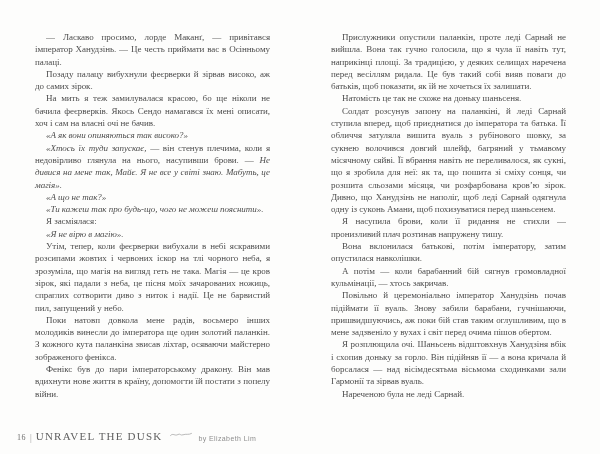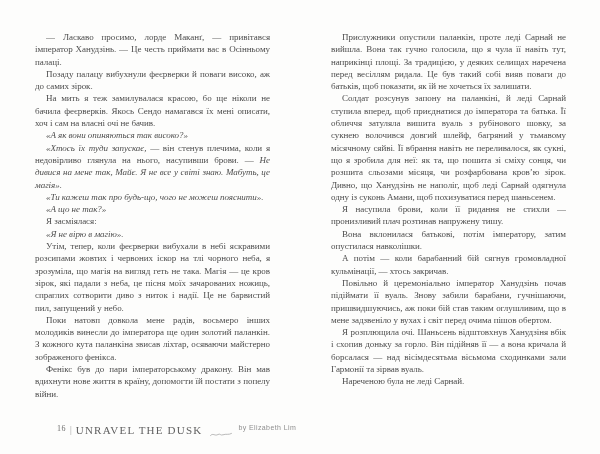--- a/index.html
+++ b/index.html
@@ -26,23 +26,22 @@
   }
   .page-left  .text-col { left: 35px; }
   .page-right .text-col { left: 31px; }
   .para { margin: 0; text-indent: 11px; hyphens: auto; }
   .para .it { font-style: italic; }
   .footer {
     position: absolute;
     left: 17px;
     top: 424px;
     display: flex;
-    align-items: flex-start;
+    align-items: flex-end;
     white-space: nowrap;
-    margin-left: 40px;
   }
   .footer .page-num {
     font-family: "Liberation Serif", serif;
     font-size: 8px;
     color: #6d6d6d;
     letter-spacing: 0.5px;
   }
   .footer .sep {
     margin: 0 4px;
     color: #9a9a9a;
@@ -66,26 +65,26 @@
   }
 </style>
 </head>
 <body>
 
 <div class="spread">
 
   <div class="page page-left">
     <div class="text-col">
         <p class="para"><span>— Ласкаво просимо, лорде Маканґ, — привітався імператор Ханудзінь. — Це честь приймати вас в Осінньому палаці.</span></p>
-        <p class="para"><span>Позаду палацу вибухнули феєрверки й поваги високо, аж до самих зірок.</span></p>
+        <p class="para"><span>Позаду палацу вибухнули феєрверки й зірвав високо, аж до самих зірок.</span></p>
         <p class="para"><span>На мить я теж замилувалася красою, бо ще ніколи не бачила феєрверків. Якось Сендо намагався їх мені описати, хоч і сам на власні очі не бачив.</span></p>
         <p class="para"><span class="it">«А як вони опиняються так високо?»</span></p>
         <p class="para"><span class="it">«Хтось їх туди запускає,</span><span> — він стенув плечима, коли я недовірливо глянула на нього, насупивши брови. — </span><span class="it">Не дивися на мене так, Майє. Я не все у світі знаю. Мабуть, це магія».</span></p>
+        <p class="para"><span class="it">«А що не так?»</span></p>
         <p class="para"><span class="it">«Ти кажеш так про будь-що, чого не можеш пояснити».</span></p>
-        <p class="para"><span class="it">«А що не так?»</span></p>
         <p class="para"><span>Я засміялася:</span></p>
         <p class="para"><span class="it">«Я не вірю в магію».</span></p>
         <p class="para"><span>Утім, тепер, коли феєрверки вибухали в небі яскравими розсипами жовтих і червоних іскор на тлі чорного неба, я зрозуміла, що магія на вигляд геть не така. Магія — це кров зірок, які падали з неба, це пісня моїх зачарованих ножиць, спраглих сотворити диво з ниток і надії. Це не барвистий пил, запущений у небо.</span></p>
         <p class="para"><span>Поки натовп довкола мене радів, восьмеро інших молодиків винесли до імператора ще один золотий паланкін. З кожного кута паланкіна звисав ліхтар, осяваючи майстерно зображеного фенікса.</span></p>
         <p class="para"><span>Фенікс був до пари імператорському дракону. Він мав вдихнути нове життя в країну, допомогти їй постати з попелу війни.</span></p>
       </div>
 
     <div class="footer">
       <span class="page-num">16</span>
       <span class="sep">|</span>
@@ -95,20 +94,21 @@
           <path d="M1.5,5.5 C4,2.5 6,6.5 9,4.5 C11,3.2 11.5,5.8 14,4.8 C17,3.6 19.5,5.2 22.5,3.5" fill="none" stroke="#a8a8a8" stroke-width="0.8" stroke-linecap="round"></path>
         </svg>
       </span>
       <span class="byline">by Elizabeth Lim</span>
     </div>
   </div>
 
   <div class="page page-right">
     <div class="text-col">
         <p class="para"><span>Прислужники опустили паланкін, проте леді Сарнай не вийшла. Вона так гучно голосила, що я чула її навіть тут, наприкінці площі. За традицією, у деяких селищах наречена перед весіллям ридала. Це був такий собі вияв поваги до батьків, щоб показати, як їй не хочеться їх залишати.</span></p>
+        <p class="para"><span>Натомість це так не схоже на доньку шаньсеня.</span></p>
         <p class="para"><span>Солдат розсунув запону на паланкіні, й леді Сарнай ступила вперед, щоб приєднатися до імператора та батька. Її обличчя затуляла вишита вуаль з рубінового шовку, за сукнею волочився довгий шлейф, багряний у тьмавому місячному сяйві. Її вбрання навіть не переливалося, як сукні, що я зробила для неї: як та, що пошита зі сміху сонця, чи розшита сльозами місяця, чи розфарбована кров’ю зірок. Дивно, що Ханудзінь не наполіг, щоб леді Сарнай одягнула одну із суконь Амани, щоб похизуватися перед шаньсенем.</span></p>
         <p class="para"><span>Я насупила брови, коли її ридання не стихли — пронизливий плач розтинав напружену тишу.</span></p>
         <p class="para"><span>Вона вклонилася батькові, потім імператору, затим опустилася навколішки.</span></p>
         <p class="para"><span>А потім — коли барабанний бій сягнув громовладної кульмінації, — хтось закричав.</span></p>
         <p class="para"><span>Повільно й церемоніально імператор Ханудзінь почав підіймати її вуаль. Знову забили барабани, гучнішаючи, пришвидшуючись, аж поки бій став таким оглушливим, що в мене задзвеніло у вухах і світ перед очима пішов обертом.</span></p>
         <p class="para"><span>Я розплющила очі. Шаньсень відштовхнув Ханудзіня вбік і схопив доньку за горло. Він підійняв її — а вона кричала й борсалася — над вісімдесятьма вісьмома сходинками зали Гармонії та зірвав вуаль.</span></p>
         <p class="para"><span>Нареченою була не леді Сарнай.</span></p>
       </div>
   </div>
 

